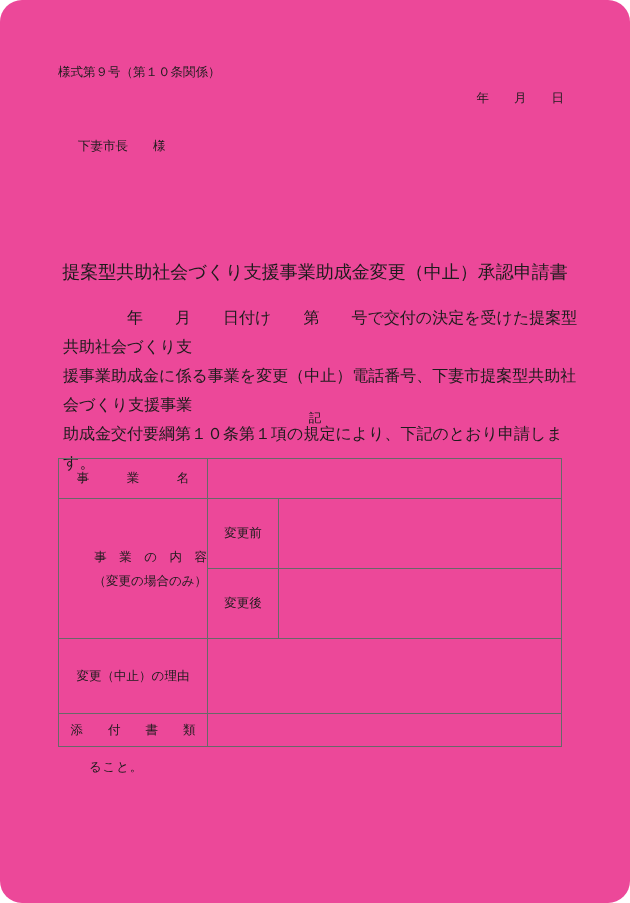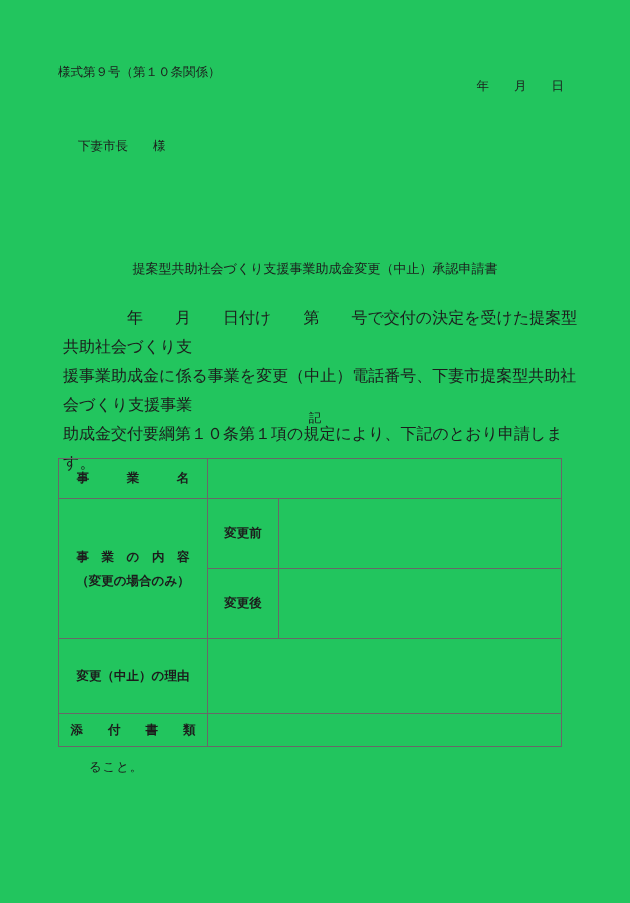--- a/index.html
+++ b/index.html
@@ -1,41 +1,42 @@
 <!DOCTYPE html>
 <html lang="ja"><head>
 <meta charset="utf-8">
 <style>
   html, body { margin: 0; padding: 0; background: #ffffff; }
   .page {
     position: relative;
     width: 630px;
     height: 903px;
-    background: #22c55e;
+    background: #ec4899;
     font-family: "Liberation Serif", "DejaVu Serif", serif;
     color: #1c1c1c;
     font-size: 12.5px;
     overflow: hidden;
+    border-radius: 22px;
   }
   .form-number { position: absolute; left: 58px; top: 64px; }
-  .date-line  { position: absolute; right: 66px; top: 78px; }
+  .date-line  { position: absolute; right: 66px; top: 90px; }
   .addressee  { position: absolute; left: 78px; top: 138px; }
   .applicant  { position: absolute; left: 287px; top: 164px; line-height: 22px; }
   .applicant .indent { padding-left: 62px; }
-  .doc-title  { position: absolute; left: 0; right: 0; top: 260px; text-align: center; font-size: 13px; }
+  .doc-title  { position: absolute; left: 0; right: 0; top: 260px; text-align: center; font-size: 18px; }
   .body-para  { position: absolute; left: 63px; top: 303px; width: 520px; line-height: 29px; font-size: 16px; }
   .ki         { position: absolute; left: 0; right: 0; top: 410px; text-align: center; }
   .form-table {
     position: absolute; left: 58px; top: 458px;
     width: 503px; border-collapse: collapse; table-layout: fixed;
     font-size: 12.5px;
   }
   .form-table td { border: 1px solid #686868; padding: 0; vertical-align: middle; }
-  .form-table .lbl { text-align: center; font-weight: bold; }
-  .form-table .two-line div { line-height: 24px; text-align: center; }
+  .form-table .lbl { text-align: center; }
+  .form-table .two-line div { line-height: 24px; text-align: right; }
   .r1 { height: 40px; }
   .r2 { height: 70px; }
   .r3 { height: 70px; }
   .r4 { height: 75px; }
   .r5 { height: 33px; }
   .note { position: absolute; left: 62px; top: 754px; line-height: 26px; letter-spacing: 0.8px; }
   .note .note-indent { padding-left: 27px; }
 </style>
 </head>
 <body>

